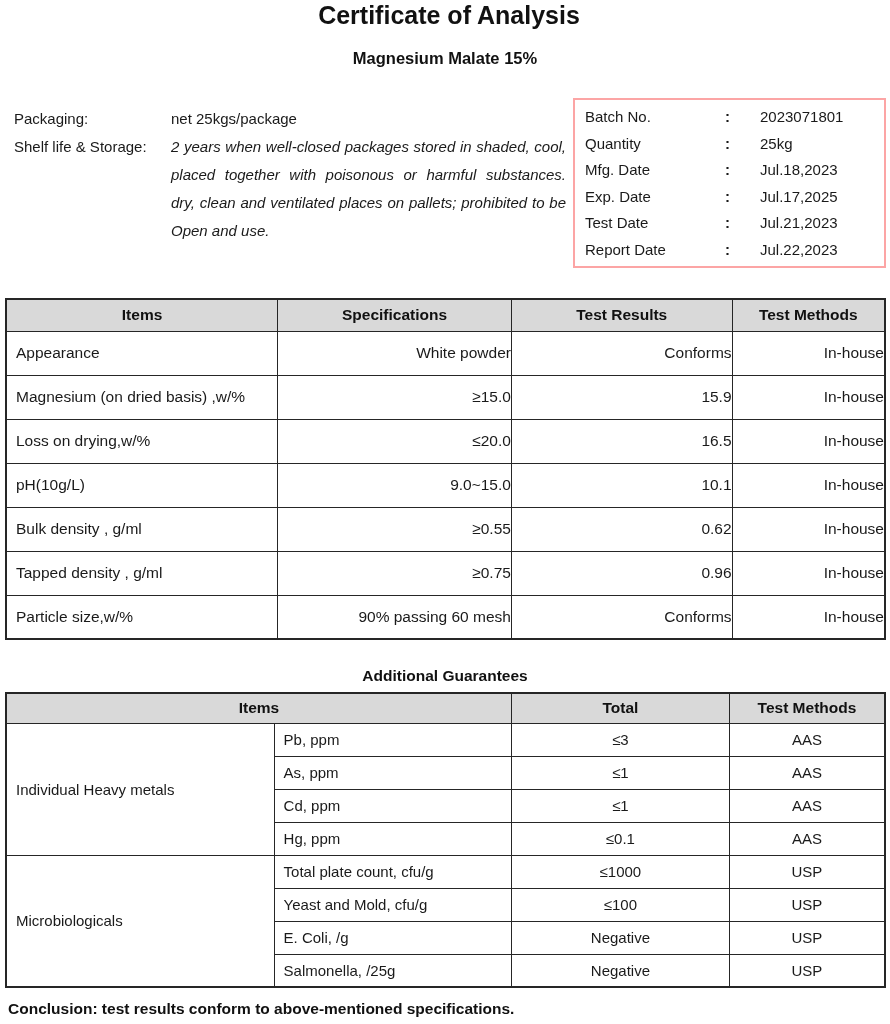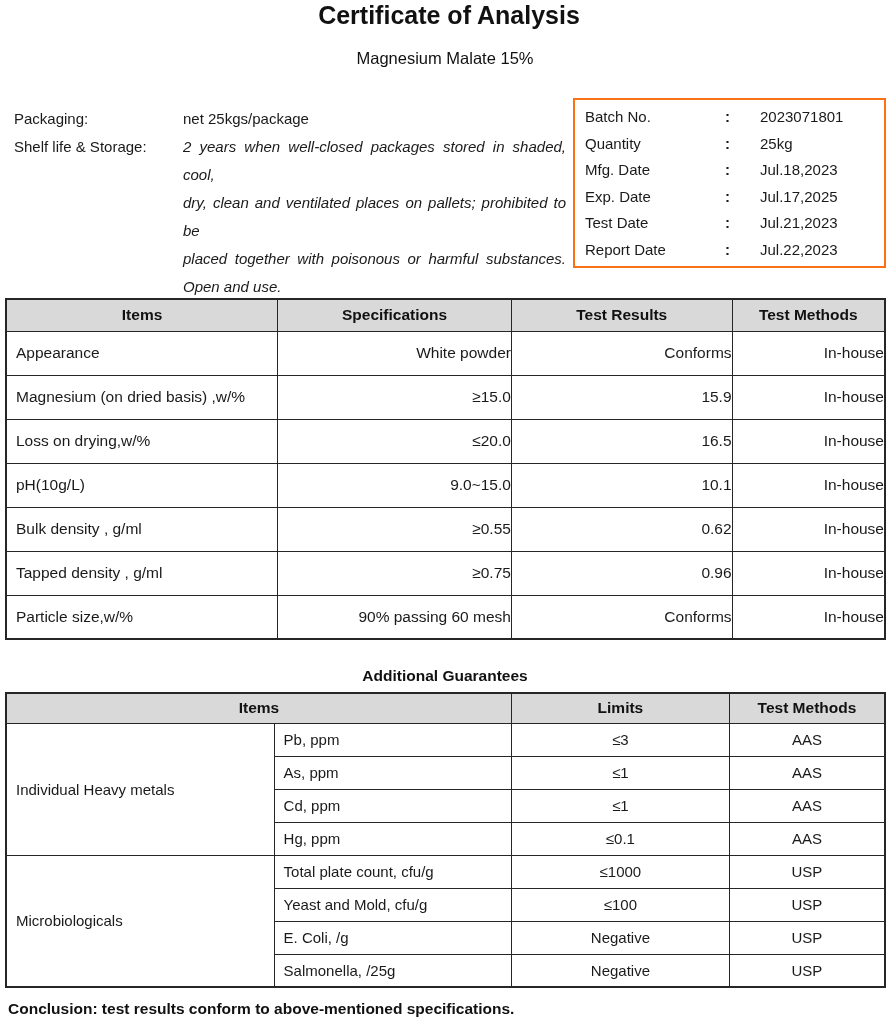--- a/index.html
+++ b/index.html
@@ -12,36 +12,36 @@
     overflow: hidden;
   }
   .page { position: absolute; top: 0; left: 0; width: 890px; height: 1024px; }
 
   .title {
     position: absolute; top: 1px; left: 0; width: 100%;
     text-align: center; font-size: 25px; font-weight: bold; color: #111; padding-left: 8px;
   }
   .subtitle {
     position: absolute; top: 49px; left: 0; width: 100%;
-    text-align: center; font-size: 16.5px; font-weight: normal; color: #111;
+    text-align: center; font-size: 16.5px; font-weight: bold; color: #111;
   }
 
   
   .left-info { position: absolute; left: 14px; top: 105px; width: 552px; font-size: 15px; }
-  .info-row { display: flex; gap: 12px; }
+  .info-row { display: flex; }
   .info-label { width: 157px; flex: 0 0 157px; line-height: 28px; }
   .info-value { flex: 1; line-height: 28px; }
   .storage-lines { flex: 1; width: 395px; }
   .storage-line { line-height: 28px; text-align: justify; text-align-last: justify; font-style: italic; }
   .storage-line.last { text-align: center; text-align-last: left; }
 
   
   .batch-box {
     position: absolute; left: 573px; top: 98px; width: 313px; height: 170px;
-    border: 2px solid #f97316; background: #fff;
+    border: 2px solid #fca5a5; background: #fff;
     display: flex; flex-direction: column; justify-content: space-evenly;
     padding: 3px 0 3px 10px; font-size: 15px;
   }
   .batch-row { display: flex; align-items: center; height: 26px; }
   .batch-label { width: 140px; flex: 0 0 140px; }
   .batch-sep { width: 35px; flex: 0 0 35px; font-weight: bold; }
   .batch-value { flex: 1; }
 
   
   table { border-collapse: collapse; table-layout: fixed; }
@@ -93,22 +93,22 @@
 
   <div class="left-info">
     <div class="info-row">
       <div class="info-label">Packaging:</div>
       <div class="info-value">net 25kgs/package</div>
     </div>
     <div class="info-row">
       <div class="info-label">Shelf life &amp; Storage:</div>
       <div class="storage-lines">
         <div class="storage-line">2 years when well-closed packages stored in shaded, cool,</div>
+        <div class="storage-line">placed together with poisonous or harmful substances.</div>
         <div class="storage-line">dry, clean and ventilated places on pallets; prohibited to be</div>
-        <div class="storage-line">placed together with poisonous or harmful substances.</div>
         <div class="storage-line last">Open and use.</div>
       </div>
     </div>
   </div>
 
   <div class="batch-box">
     <div class="batch-row">
       <div class="batch-label">Batch No.</div>
       <div class="batch-sep">:</div>
       <div class="batch-value">2023071801</div>
@@ -204,21 +204,21 @@
   <table class="guarantee-table">
     <colgroup>
       <col style="width:30.5%">
         <col style="width:27.0%">
         <col style="width:24.8%">
         <col style="width:17.7%">
     </colgroup>
     <tbody>
         <tr>
       <th colspan="2">Items</th>
-      <th>Limits</th>
+      <th>Total</th>
       <th>Test Methods</th>
     </tr>
     <tr>
       <td class="group-cell" rowspan="4">Individual Heavy metals</td>
       <td class="sub-item-cell">Pb, ppm</td>
       <td>≤3</td>
       <td>AAS</td>
     </tr>
     <tr>
       <td class="sub-item-cell">As, ppm</td>

